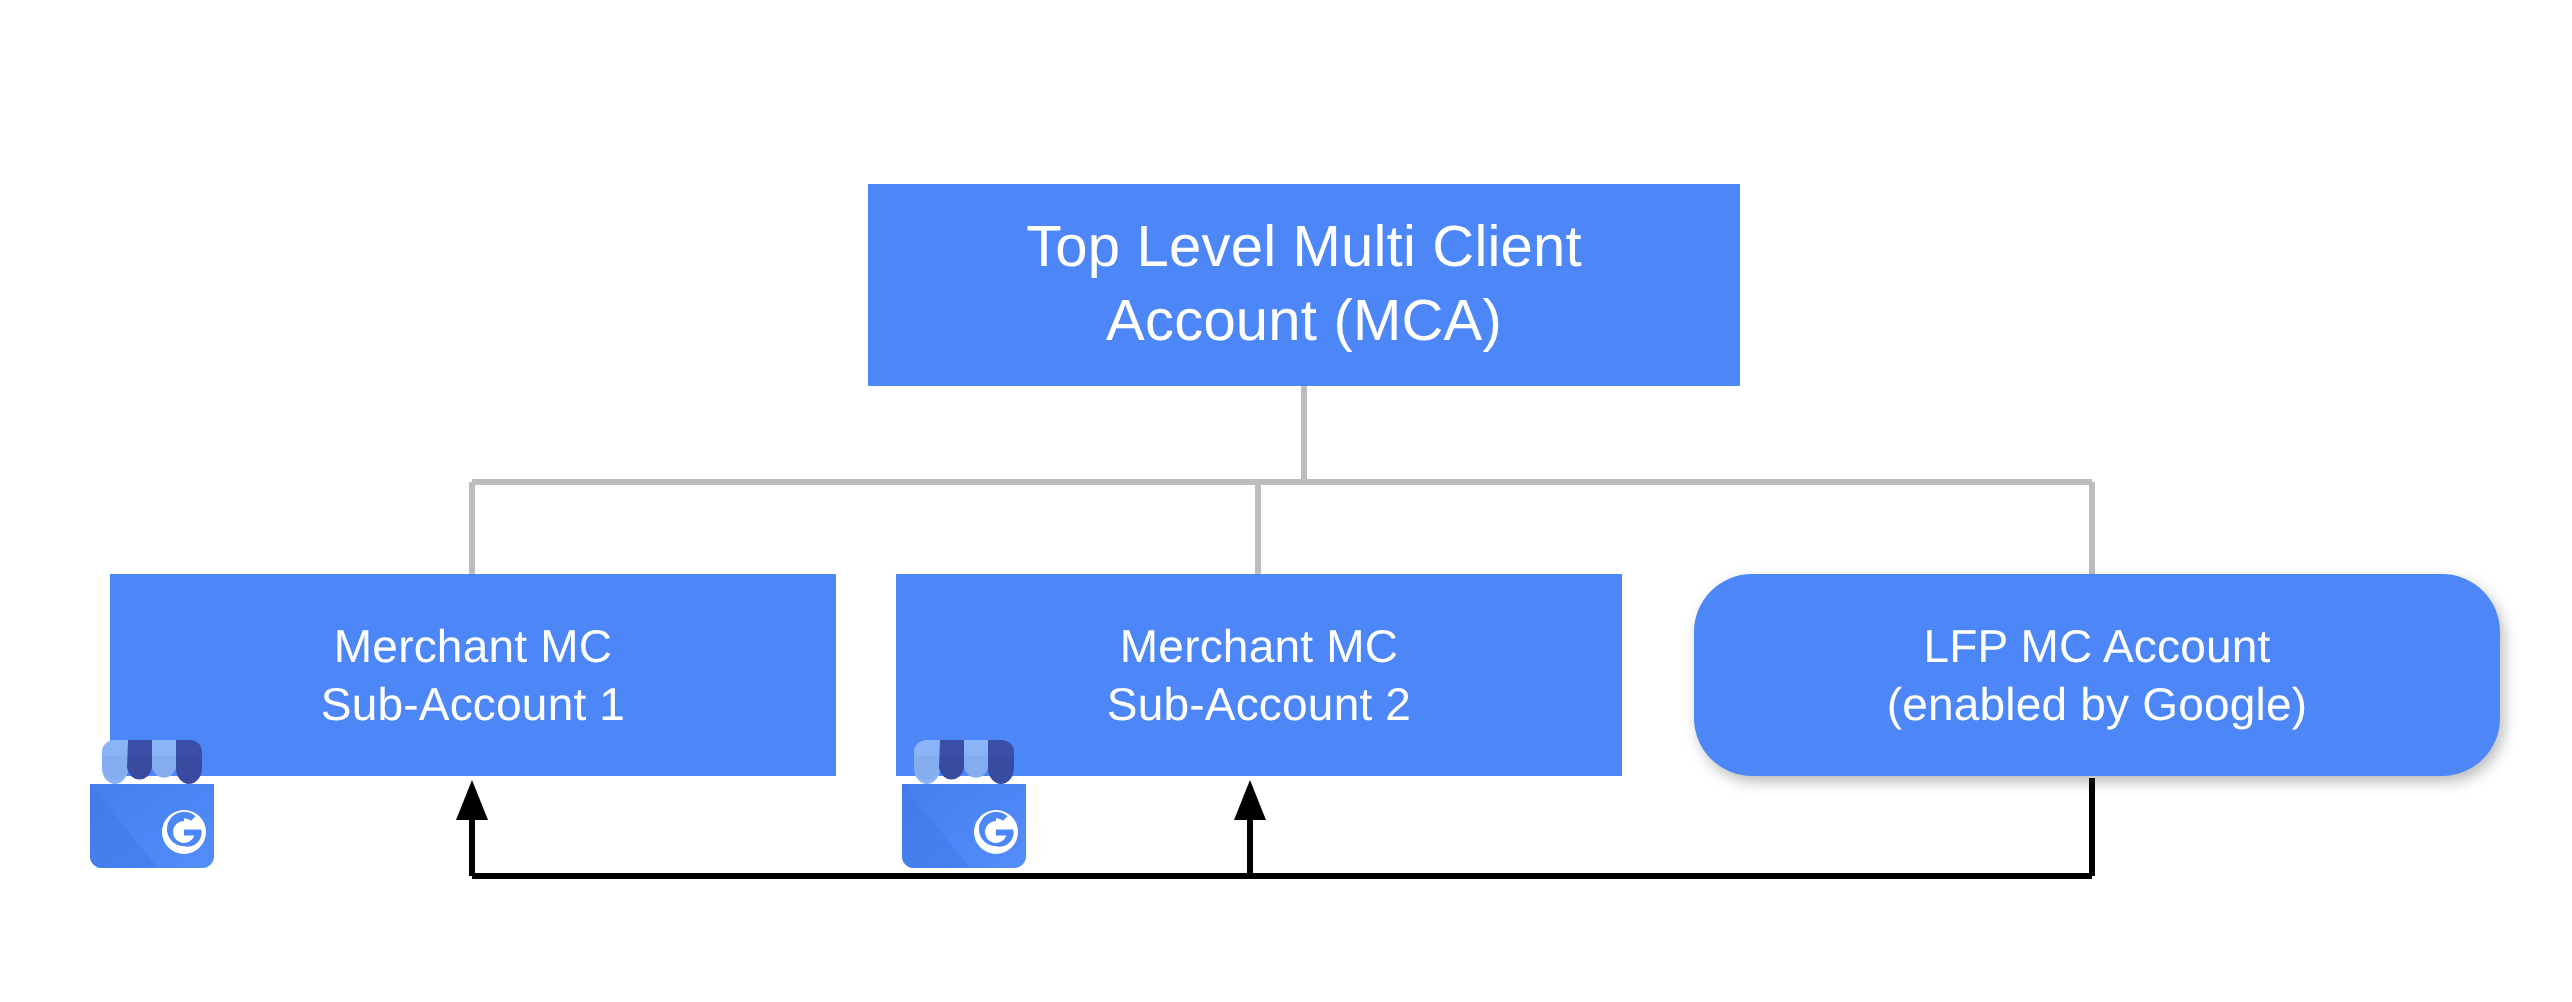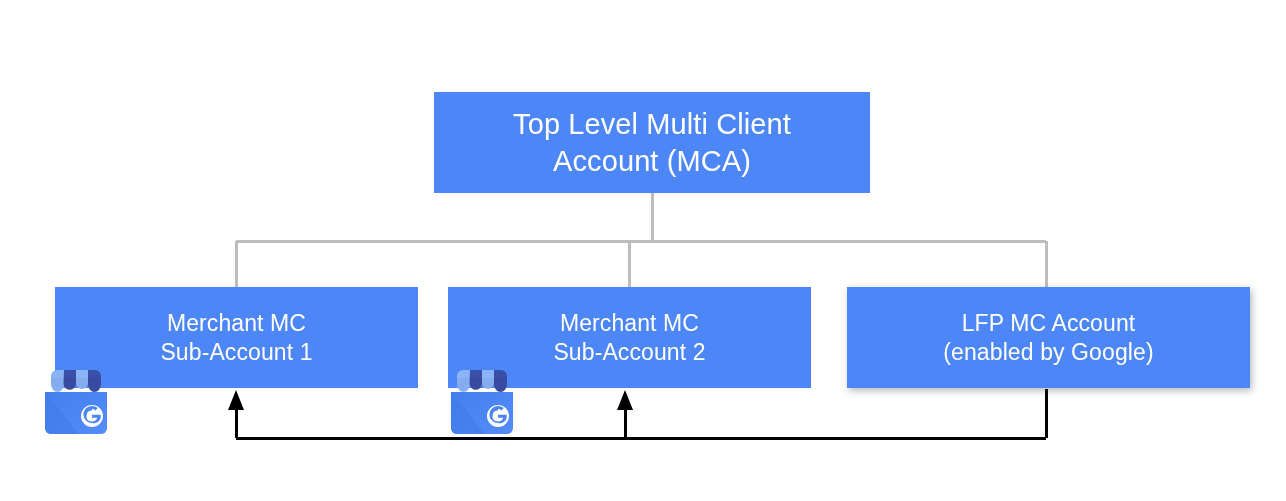--- a/index.html
+++ b/index.html
@@ -35,20 +35,21 @@
     align-items: center;
     justify-content: center;
     text-align: center;
     color: #ffffff;
     line-height: 1.26;
     letter-spacing: 0.1px;
     white-space: pre-line;
   }
   .node.shadowed {
     box-shadow: 2px 3px 7px rgba(60,64,67,0.35);
+    border-radius: 29px;
   }
   #node-mca {
     left: 396px;
     top: 92px;
     width: 436px;
     height: 101px;
     font-size: 29px;
     margin-left: 38px;
   }
   #node-sub1 {

